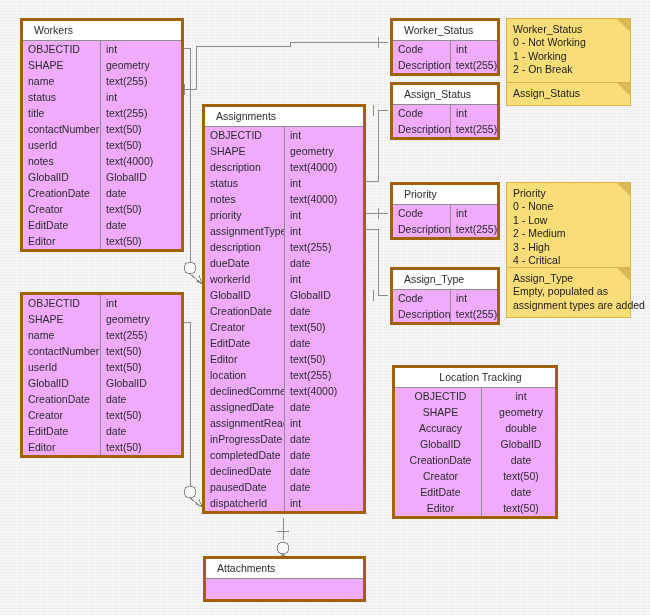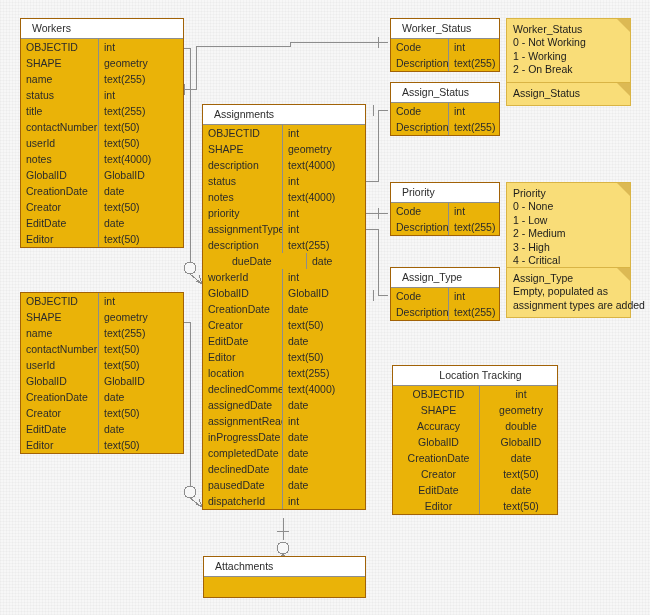--- a/index.html
+++ b/index.html
@@ -34,22 +34,22 @@
     width: 650px;
     height: 615px;
     z-index: 1;
     pointer-events: none;
   }
 
   
   .entity {
     position: absolute;
     z-index: 2;
-    background: #eab308;
-    border: 1px solid #a16207;
+    background: #f0abfc;
+    border: 3px solid #a16207;
     box-sizing: border-box;
   }
   .entity-title {
     height: 19px;
     line-height: 19px;
     padding-left: 11px;
     font-size: 10.5px;
     color: #2b2b2b;
     border-bottom: 1px solid #8d8d8d;
     background: #ffffff;
@@ -303,21 +303,21 @@
         </div>
         <div class="erow">
           <div class="fname" style="width: 80px;">assignmentType</div>
           <div class="ftype">int</div>
         </div>
         <div class="erow">
           <div class="fname" style="width: 80px;">description</div>
           <div class="ftype">text(255)</div>
         </div>
         <div class="erow">
-          <div class="fname" style="width: 80px; margin-left: 24px;">dueDate</div>
+          <div class="fname" style="width: 80px;">dueDate</div>
           <div class="ftype">date</div>
         </div>
         <div class="erow">
           <div class="fname" style="width: 80px;">workerId</div>
           <div class="ftype">int</div>
         </div>
         <div class="erow">
           <div class="fname" style="width: 80px;">GlobalID</div>
           <div class="ftype">GlobalID</div>
         </div>

